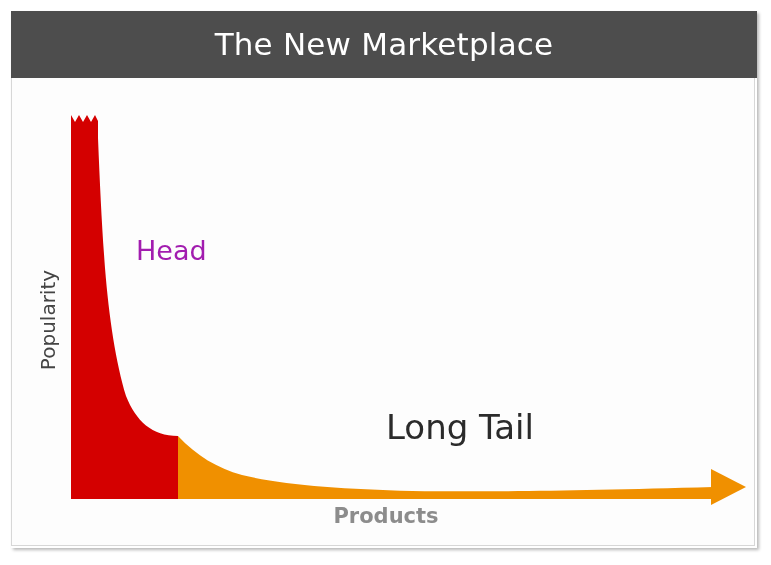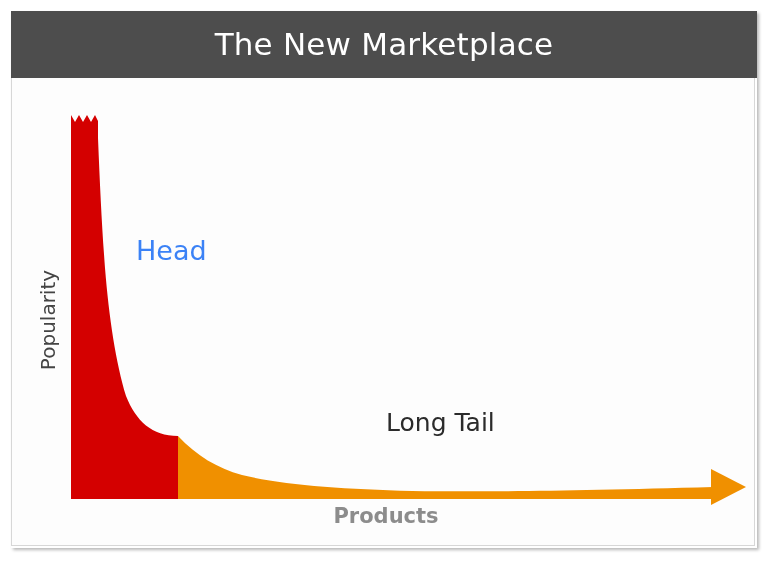--- a/index.html
+++ b/index.html
@@ -95,29 +95,29 @@
     width: 220px;
     text-align: center;
     color: #8c8c8c;
     font-size: 21px;
     font-weight: bold;
   }
 
   #head-label {
     left: 124px;
     top: 159px;
-    color: #3b82f6;
+    color: #a21caf;
     font-size: 27px;
   }
 
   #longtail-label {
     left: 374px;
     top: 332px;
     color: #2b2b2b;
-    font-size: 25px;
+    font-size: 34px;
   }
 </style>
 </head>
 <body>
 
 <div id="screenshot">
 
   <div id="card">
 
     <div id="title-bar">

